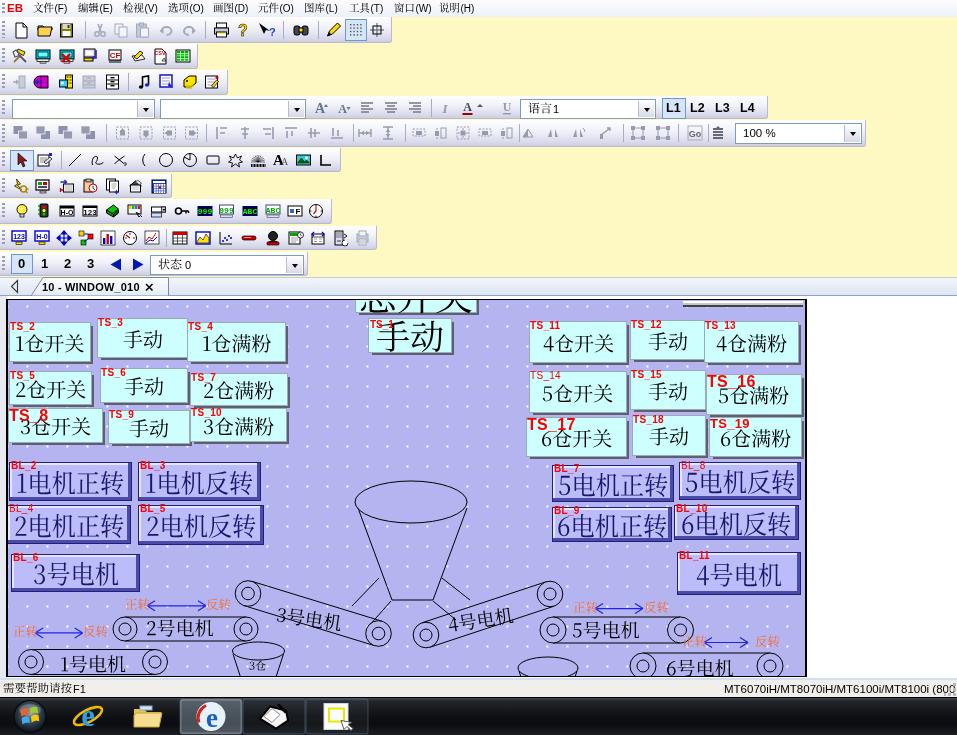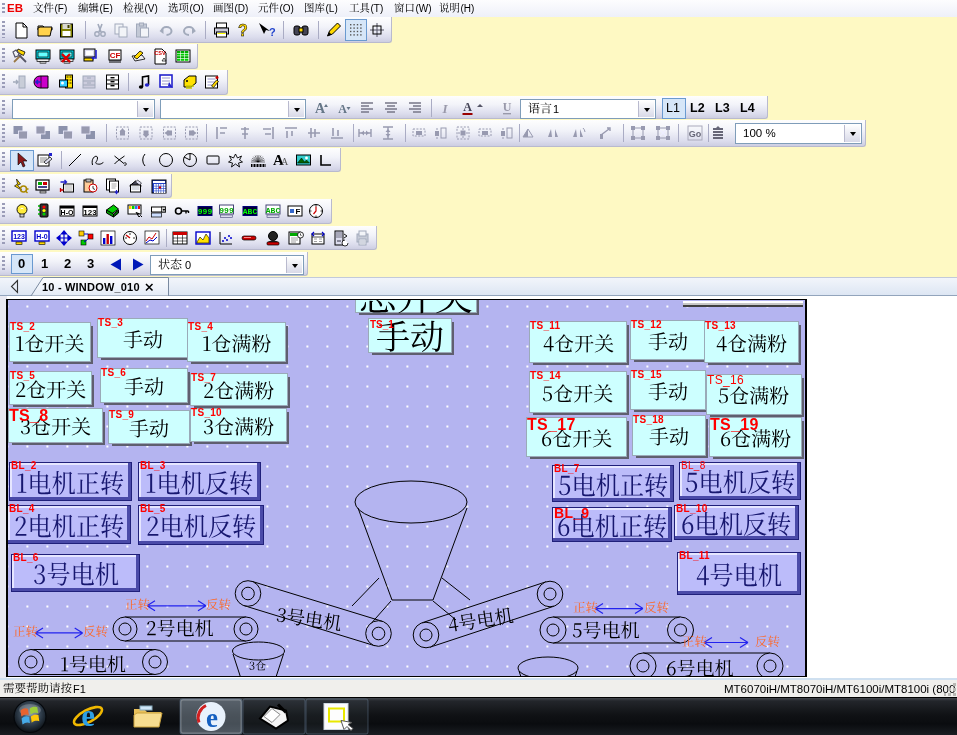--- a/index.html
+++ b/index.html
@@ -111,21 +111,21 @@
       <div class="btn"></div>
     </div>
     <svg style="position:absolute;left:528px;top:102.5px;overflow:visible;" width="24" height="13">
       <g fill="#000">
         <use href="#g19" transform="translate(0.0 0) scale(0.1200 0.1200)"></use>
         <use href="#g20" transform="translate(12.0 0) scale(0.1200 0.1200)"></use>
       </g>
     </svg>
     <div class="mi" style="left:553px;top:102.5px;font-size:11px">1</div>
     <div class="selbox" style="left:662px;top:97.5px;width:24px;height:21px"></div>
-    <div style="position:absolute;left:666px;top:101px;font-size:12.5px;font-weight:normal">L1</div>
+    <div style="position:absolute;left:666px;top:101px;font-size:12.5px;font-weight:bold">L1</div>
     <div style="position:absolute;left:690px;top:101px;font-size:12.5px;font-weight:bold">L2</div>
     <div style="position:absolute;left:715px;top:101px;font-size:12.5px;font-weight:bold">L3</div>
     <div style="position:absolute;left:740px;top:101px;font-size:12.5px;font-weight:bold">L4</div>
     <div class="panel" style="top:120px;height:27px;width:866px"></div>
     <div class="grip" style="top:124px;height:18px;bottom:auto"></div>
     <div class="vsep" style="left:106px;top:124px;height:18px"></div>
     <div class="vsep" style="left:206px;top:124px;height:18px"></div>
     <div class="vsep" style="left:353px;top:124px;height:18px"></div>
     <div class="vsep" style="left:405px;top:124px;height:18px"></div>
     <div class="vsep" style="left:519px;top:124px;height:18px"></div>
@@ -943,39 +943,39 @@
       <div style="position:absolute;left:697px;top:20px;font-size:10px;font-weight:bold;color:#f00;letter-spacing:0.3px">TS_13</div>
       <div style="position:absolute;left:521px;top:71px;width:98px;height:42px;background:#cdffff;border:1px solid #9aaab8;box-shadow:3px 3px 0 -1px #5f5f6f"></div>
       <svg style="position:absolute;left:534.4px;top:84.6px;overflow:visible;" width="71" height="21">
         <g fill="#000">
           <use href="#g35" transform="translate(0.0 0) scale(0.2000 0.2000)"></use>
           <use href="#g29" transform="translate(11.2 0) scale(0.2000 0.2000)"></use>
           <use href="#g24" transform="translate(31.2 0) scale(0.2000 0.2000)"></use>
           <use href="#g25" transform="translate(51.2 0) scale(0.2000 0.2000)"></use>
         </g>
       </svg>
-      <div style="position:absolute;left:522px;top:70px;font-size:10px;font-weight:bold;color:#f00;letter-spacing:0.3px">TS_14</div>
+      <div style="position:absolute;left:522px;top:70px;font-size:10px;font-weight:normal;color:#f00;letter-spacing:0.3px">TS_14</div>
       <div style="position:absolute;left:622px;top:70px;width:76px;height:40px;background:#cdffff;border:1px solid #9aaab8;box-shadow:3px 3px 0 -1px #5f5f6f"></div>
       <svg style="position:absolute;left:640.0px;top:82.6px;overflow:visible;" width="40" height="21">
         <g fill="#000">
           <use href="#g26" transform="translate(0.0 0) scale(0.2000 0.2000)"></use>
           <use href="#g27" transform="translate(20.0 0) scale(0.2000 0.2000)"></use>
         </g>
       </svg>
       <div style="position:absolute;left:623px;top:69px;font-size:10px;font-weight:bold;color:#f00;letter-spacing:0.3px">TS_15</div>
       <div style="position:absolute;left:698px;top:74px;width:96px;height:41px;background:#cdffff;border:1px solid #9aaab8;box-shadow:3px 3px 0 -1px #5f5f6f"></div>
       <svg style="position:absolute;left:710.4px;top:87.1px;overflow:visible;" width="71" height="21">
         <g fill="#000">
           <use href="#g35" transform="translate(0.0 0) scale(0.2000 0.2000)"></use>
           <use href="#g29" transform="translate(11.2 0) scale(0.2000 0.2000)"></use>
           <use href="#g30" transform="translate(31.2 0) scale(0.2000 0.2000)"></use>
           <use href="#g31" transform="translate(51.2 0) scale(0.2000 0.2000)"></use>
         </g>
       </svg>
-      <div style="position:absolute;left:699px;top:73px;font-size:12px;font-weight:normal;color:#f00;letter-spacing:0.3px">TS_16</div>
+      <div style="position:absolute;left:699px;top:73px;font-size:16px;font-weight:bold;color:#f00;letter-spacing:0.3px">TS_16</div>
       <div style="position:absolute;left:518px;top:117px;width:101px;height:40px;background:#cdffff;border:1px solid #9aaab8;box-shadow:3px 3px 0 -1px #5f5f6f"></div>
       <svg style="position:absolute;left:532.9px;top:129.6px;overflow:visible;" width="71" height="21">
         <g fill="#000">
           <use href="#g36" transform="translate(0.0 0) scale(0.2000 0.2000)"></use>
           <use href="#g29" transform="translate(11.2 0) scale(0.2000 0.2000)"></use>
           <use href="#g24" transform="translate(31.2 0) scale(0.2000 0.2000)"></use>
           <use href="#g25" transform="translate(51.2 0) scale(0.2000 0.2000)"></use>
         </g>
       </svg>
       <div style="position:absolute;left:519px;top:116px;font-size:16px;font-weight:bold;color:#f00;letter-spacing:0.3px">TS_17</div>
@@ -989,21 +989,21 @@
       <div style="position:absolute;left:625px;top:114px;font-size:10px;font-weight:bold;color:#f00;letter-spacing:0.3px">TS_18</div>
       <div style="position:absolute;left:701px;top:117px;width:93px;height:40px;background:#cdffff;border:1px solid #9aaab8;box-shadow:3px 3px 0 -1px #5f5f6f"></div>
       <svg style="position:absolute;left:711.9px;top:129.6px;overflow:visible;" width="71" height="21">
         <g fill="#000">
           <use href="#g36" transform="translate(0.0 0) scale(0.2000 0.2000)"></use>
           <use href="#g29" transform="translate(11.2 0) scale(0.2000 0.2000)"></use>
           <use href="#g30" transform="translate(31.2 0) scale(0.2000 0.2000)"></use>
           <use href="#g31" transform="translate(51.2 0) scale(0.2000 0.2000)"></use>
         </g>
       </svg>
-      <div style="position:absolute;left:702px;top:116px;font-size:16px;font-weight:bold;color:#f00;letter-spacing:0.3px">TS_19</div>
+      <div style="position:absolute;left:702px;top:116px;font-size:13px;font-weight:bold;color:#f00;letter-spacing:0.3px">TS_19</div>
       <div style="position:absolute;left:1px;top:162px;width:123px;height:39px;background:#bcbcfa;border:1px solid #20207a;box-shadow:inset -3px -3px 0 #4a4aa8, inset 2px 2px 0 #e6e6ff"></div>
       <svg style="position:absolute;left:8.4px;top:171.6px;overflow:visible;" width="108" height="27">
         <g fill="#181870">
           <use href="#g28" transform="translate(0.0 0) scale(0.2418 0.2600)"></use>
           <use href="#g37" transform="translate(11.4 0) scale(0.2418 0.2600)"></use>
           <use href="#g38" transform="translate(35.6 0) scale(0.2418 0.2600)"></use>
           <use href="#g39" transform="translate(59.7 0) scale(0.2418 0.2600)"></use>
           <use href="#g40" transform="translate(83.9 0) scale(0.2418 0.2600)"></use>
         </g>
       </svg>
@@ -1022,21 +1022,21 @@
       <div style="position:absolute;left:-1px;top:205px;width:124px;height:39px;background:#bcbcfa;border:1px solid #20207a;box-shadow:inset -3px -3px 0 #4a4aa8, inset 2px 2px 0 #e6e6ff"></div>
       <svg style="position:absolute;left:5.9px;top:214.6px;overflow:visible;" width="110" height="27">
         <g fill="#181870">
           <use href="#g32" transform="translate(0.0 0) scale(0.2418 0.2600)"></use>
           <use href="#g37" transform="translate(13.5 0) scale(0.2418 0.2600)"></use>
           <use href="#g38" transform="translate(37.7 0) scale(0.2418 0.2600)"></use>
           <use href="#g39" transform="translate(61.9 0) scale(0.2418 0.2600)"></use>
           <use href="#g40" transform="translate(86.0 0) scale(0.2418 0.2600)"></use>
         </g>
       </svg>
-      <div style="position:absolute;left:1px;top:203px;font-size:10px;font-weight:bold;color:#f00;letter-spacing:0.3px">BL_4</div>
+      <div style="position:absolute;left:1px;top:203px;font-size:10px;font-weight:normal;color:#f00;letter-spacing:0.3px">BL_4</div>
       <div style="position:absolute;left:130px;top:205px;width:126px;height:40px;background:#bcbcfa;border:1px solid #20207a;box-shadow:inset -3px -3px 0 #4a4aa8, inset 2px 2px 0 #e6e6ff"></div>
       <svg style="position:absolute;left:137.9px;top:215.1px;overflow:visible;" width="110" height="27">
         <g fill="#181870">
           <use href="#g32" transform="translate(0.0 0) scale(0.2418 0.2600)"></use>
           <use href="#g37" transform="translate(13.5 0) scale(0.2418 0.2600)"></use>
           <use href="#g38" transform="translate(37.7 0) scale(0.2418 0.2600)"></use>
           <use href="#g41" transform="translate(61.9 0) scale(0.2418 0.2600)"></use>
           <use href="#g40" transform="translate(86.0 0) scale(0.2418 0.2600)"></use>
         </g>
       </svg>
@@ -1076,21 +1076,21 @@
       <div style="position:absolute;left:544px;top:207px;width:120px;height:35px;background:#bcbcfa;border:1px solid #20207a;box-shadow:inset -3px -3px 0 #4a4aa8, inset 2px 2px 0 #e6e6ff"></div>
       <svg style="position:absolute;left:548.9px;top:214.6px;overflow:visible;" width="110" height="27">
         <g fill="#181870">
           <use href="#g36" transform="translate(0.0 0) scale(0.2418 0.2600)"></use>
           <use href="#g37" transform="translate(13.5 0) scale(0.2418 0.2600)"></use>
           <use href="#g38" transform="translate(37.7 0) scale(0.2418 0.2600)"></use>
           <use href="#g39" transform="translate(61.9 0) scale(0.2418 0.2600)"></use>
           <use href="#g40" transform="translate(86.0 0) scale(0.2418 0.2600)"></use>
         </g>
       </svg>
-      <div style="position:absolute;left:546px;top:205px;font-size:14px;font-weight:bold;color:#f00;letter-spacing:0.3px">BL_9</div>
+      <div style="position:absolute;left:546px;top:205px;font-size:10px;font-weight:bold;color:#f00;letter-spacing:0.3px">BL_9</div>
       <div style="position:absolute;left:666px;top:205px;width:125px;height:35px;background:#bcbcfa;border:1px solid #20207a;box-shadow:inset -3px -3px 0 #4a4aa8, inset 2px 2px 0 #e6e6ff"></div>
       <svg style="position:absolute;left:673.4px;top:212.6px;overflow:visible;" width="110" height="27">
         <g fill="#181870">
           <use href="#g36" transform="translate(0.0 0) scale(0.2418 0.2600)"></use>
           <use href="#g37" transform="translate(13.5 0) scale(0.2418 0.2600)"></use>
           <use href="#g38" transform="translate(37.7 0) scale(0.2418 0.2600)"></use>
           <use href="#g41" transform="translate(61.9 0) scale(0.2418 0.2600)"></use>
           <use href="#g40" transform="translate(86.0 0) scale(0.2418 0.2600)"></use>
         </g>
       </svg>

